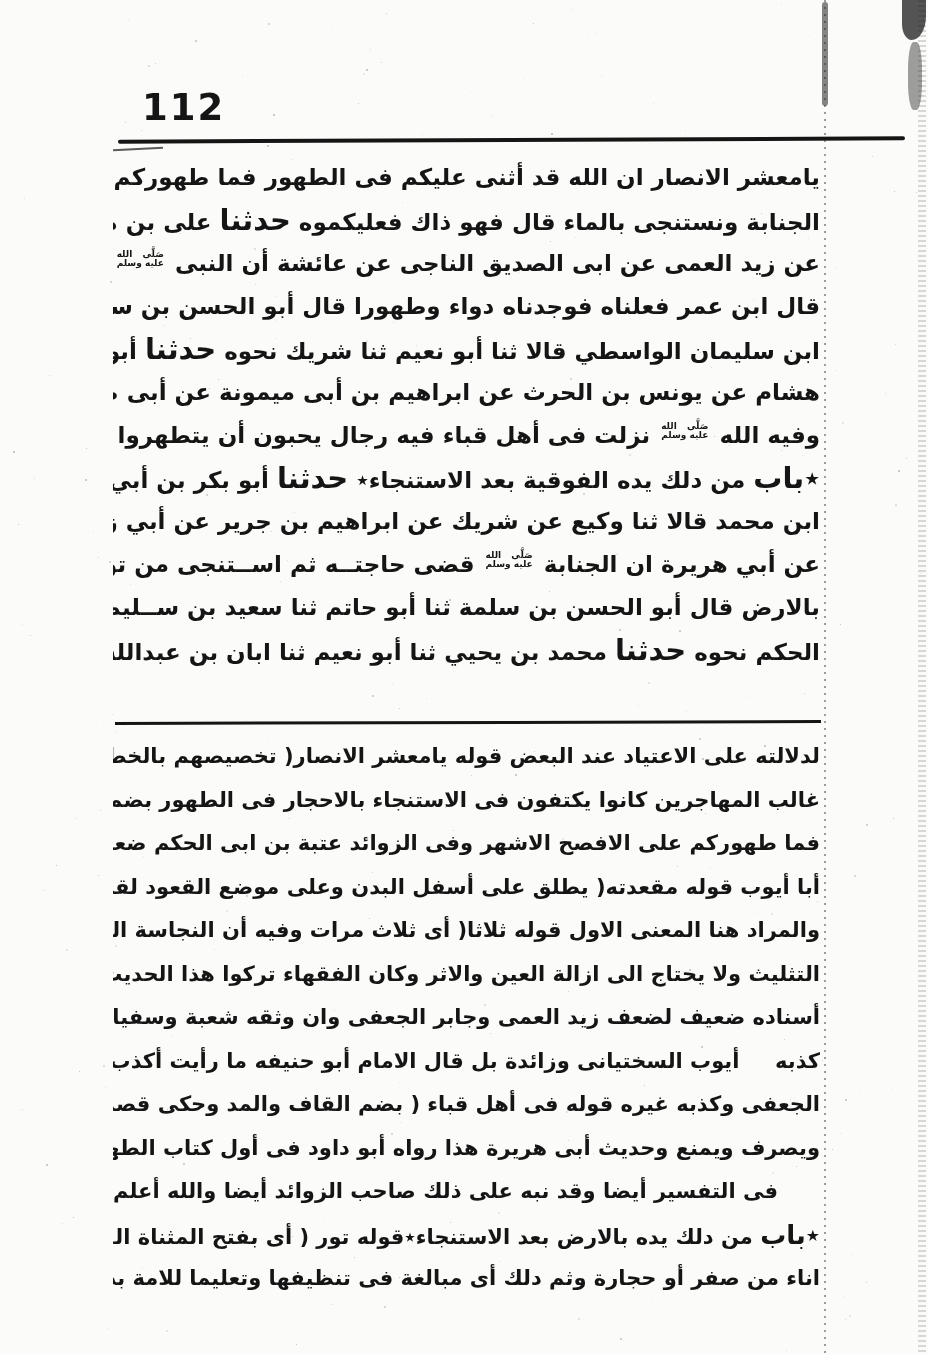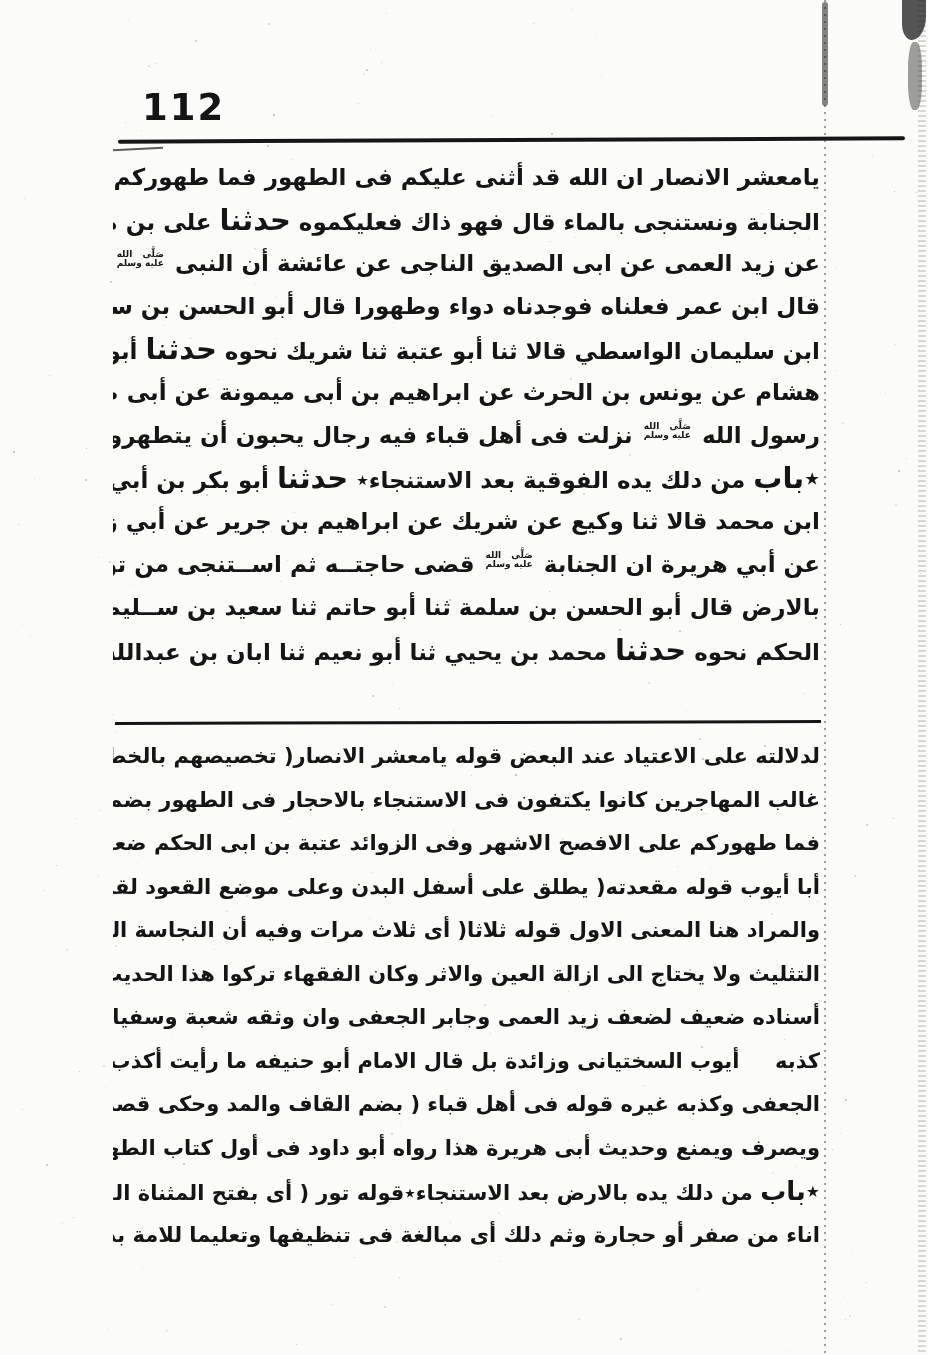--- a/index.html
+++ b/index.html
@@ -78,43 +78,44 @@
 
   <div class="pagenum">112</div>
   <div class="hrule"></div>
   <div class="hrule2"></div>
 
   <div id="matn" class="textblock">
       <div class="tline"><span>يامعشر الانصار ان الله قد أثنى عليكم فى الطهور فما طهوركم قالوا نتوضأ للصلاة ونغتسل من</span></div>
       <div class="tline"><span>الجنابة ونستنجى بالماء قال فهو ذاك فعليكموه </span><span class="bld">حدثنا</span><span> على بن محمد ثنا وكيع عن شريك عن جابر</span></div>
       <div class="tline"><span>عن زيد العمى عن ابى الصديق الناجى عن عائشة أن النبى </span><span class="saw"><span>صَلَّى الله</span><span>عليه وسلم</span></span><span> كان يغسل مقعدته ثلاثا</span></div>
       <div class="tline"><span>قال ابن عمر فعلناه فوجدناه دواء وطهورا قال أبو الحسن بن سلمة ثنا أبو حاتم وابراهيم</span></div>
-      <div class="tline"><span>ابن سليمان الواسطي قالا ثنا أبو عتبة ثنا شريك نحوه </span><span class="bld">حدثنا</span><span> أبو كريب ثنا معاوية بن</span></div>
+      <div class="tline"><span>ابن سليمان الواسطي قالا ثنا أبو نعيم ثنا شريك نحوه </span><span class="bld">حدثنا</span><span> أبو كريب ثنا معاوية بن</span></div>
       <div class="tline"><span>هشام عن يونس بن الحرث عن ابراهيم بن أبى ميمونة عن أبى صالح عن أبى هريرة قال قال</span></div>
-      <div class="tline"><span>رسول الله </span><span class="saw"><span>صَلَّى الله</span><span>عليه وسلم</span></span><span> نزلت فى أهل قباء فيه رجال يحبون أن يتطهروا والله يحب المتطهرين</span></div>
+      <div class="tline"><span>وفيه الله </span><span class="saw"><span>صَلَّى الله</span><span>عليه وسلم</span></span><span> نزلت فى أهل قباء فيه رجال يحبون أن يتطهروا والله يحب المتطهرين</span></div>
       <div class="tline"><span class="bld">٭باب</span><span> من دلك يده الفوقية بعد الاستنجاء٭ </span><span class="bld">حدثنا</span><span> أبو بكر بن أبي شيبة وعلي</span></div>
       <div class="tline"><span>ابن محمد قالا ثنا وكيع عن شريك عن ابراهيم بن جرير عن أبي زرعة بن عمرو بن جرير</span></div>
       <div class="tline"><span>عن أبي هريرة ان الجنابة </span><span class="saw"><span>صَلَّى الله</span><span>عليه وسلم</span></span><span> قضى حاجتــه ثم اســتنجى من تور ثم دلك يده</span></div>
       <div class="tline"><span>بالارض قال أبو الحسن بن سلمة ثنا أبو حاتم ثنا سعيد بن ســليمان الواسطي عن</span></div>
       <div class="tline"><span>الحكم نحوه </span><span class="bld">حدثنا</span><span> محمد بن يحيي ثنا أبو نعيم ثنا ابان بن عبدالله حدثنى ابراهيم</span></div>
     </div>
 
   <div class="divider"></div>
 
   <div id="sharh" class="textblock">
       <div class="tline"><span>لدلالته على الاعتياد عند البعض قوله يامعشر الانصار( تخصيصهم بالخطاب يدل على أن</span></div>
       <div class="tline"><span>غالب المهاجرين كانوا يكتفون فى الاستنجاء بالاحجار فى الطهور بضم الطاء وكذا قوله</span></div>
       <div class="tline"><span>فما طهوركم على الافصح الاشهر وفى الزوائد عتبة بن ابى الحكم ضعيف وطلحة لم يدرك</span></div>
       <div class="tline"><span>أبا أيوب قوله مقعدته( يطلق على أسفل البدن وعلى موضع القعود لقضاء الحاجة كما سبق</span></div>
       <div class="tline"><span>والمراد هنا المعنى الاول قوله ثلاثا( أى ثلاث مرات وفيه أن النجاسة المرئية يكفى فيها</span></div>
       <div class="tline"><span>التثليث ولا يحتاج الى ازالة العين والاثر وكان الفقهاء تركوا هذا الحديث لما فى الزوائد</span></div>
       <div class="tline"><span>أسناده ضعيف لضعف زيد العمى وجابر الجعفى وان وثقه شعبة وسفيان الثورى فقد</span></div>
       <div class="tline"><span>كذبه   أيوب السختيانى وزائدة بل قال الامام أبو حنيفه ما رأيت أكذب من جابر</span></div>
       <div class="tline"><span>الجعفى وكذبه غيره قوله فى أهل قباء ( بضم القاف والمد وحكى قصره يذكر ويؤنث</span></div>
       <div class="tline"><span>ويصرف ويمنع وحديث أبى هريرة هذا رواه أبو داود فى أول كتاب الطهارة والترمذى</span></div>
+      <div class="tline left"><span>فى التفسير أيضا وقد نبه على ذلك صاحب الزوائد أيضا والله أعلم</span></div>
       <div class="tline"><span class="bld">٭باب</span><span> من دلك يده بالارض بعد الاستنجاء٭قوله تور ( أى بفتح المثناة الفوقية</span></div>
       <div class="tline"><span>اناء من صفر أو حجارة وثم دلك أى مبالغة فى تنظيفها وتعليما للامة بذلك وطهارة الفضلات</span></div>
     </div>
 
   <div class="scanline"></div>
   <div class="edgecol"></div>
   <div class="blob1"></div>
   <div class="blob2"></div>
   <div class="blob3"></div>
   <div id="speckles">

